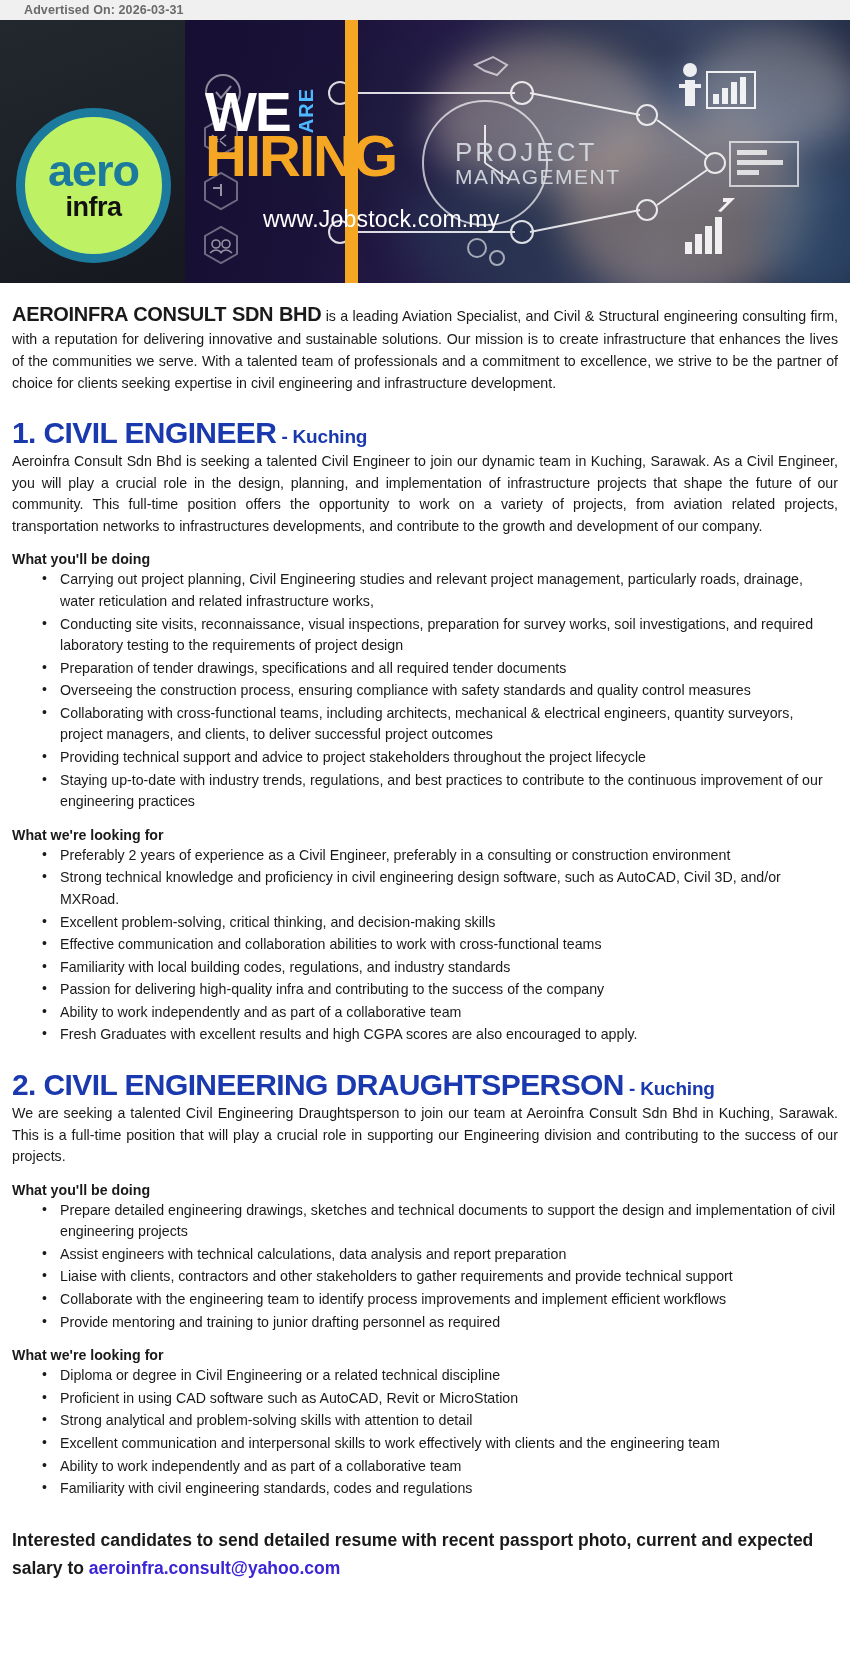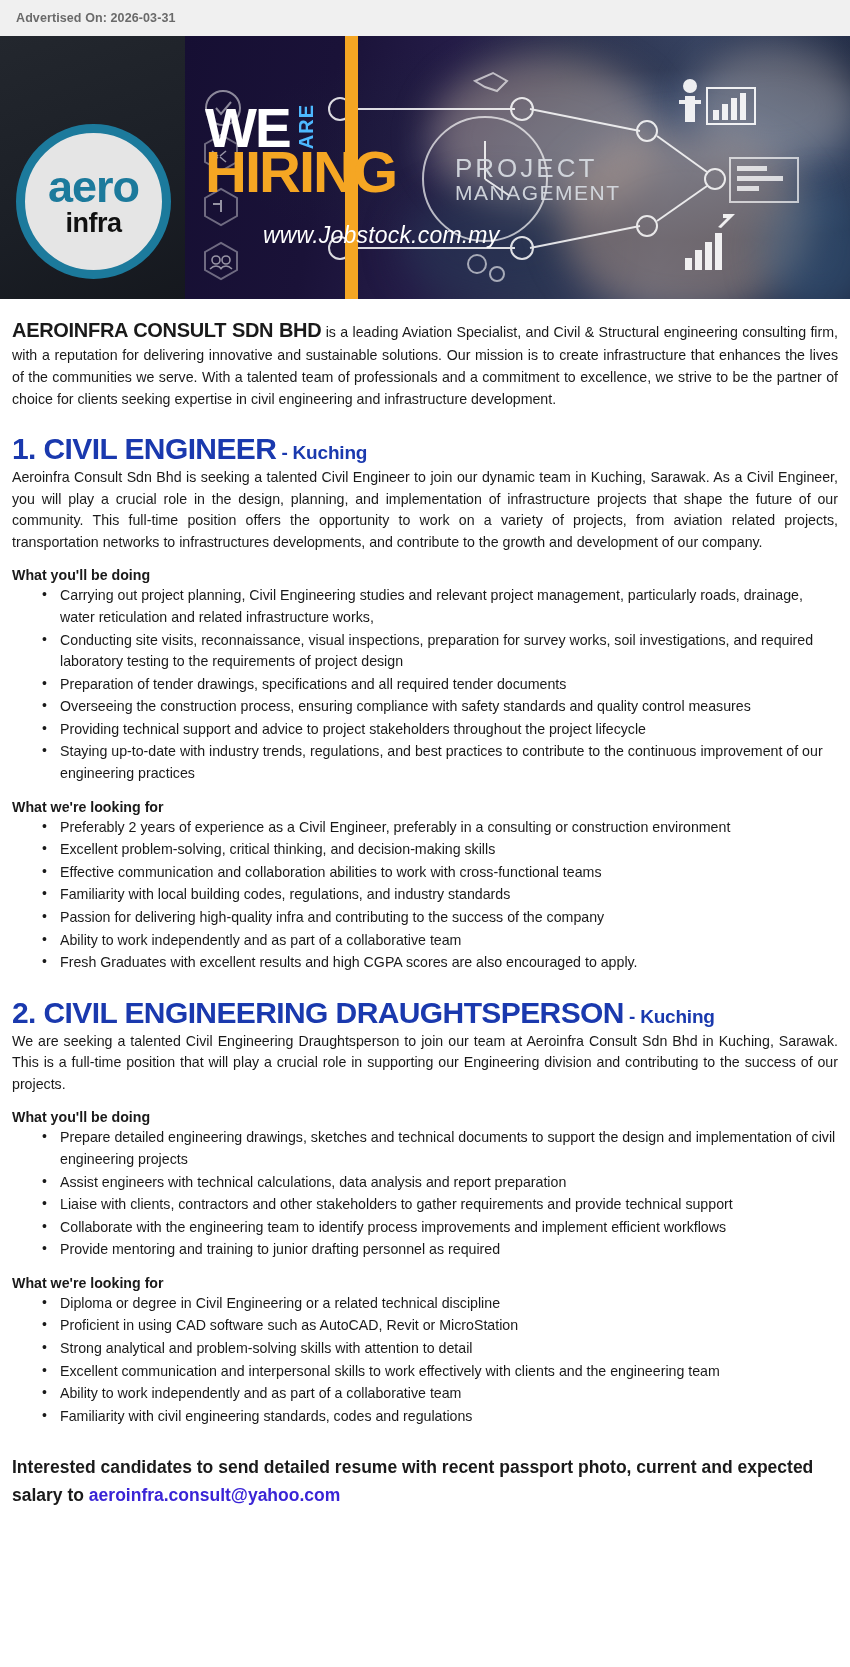--- a/index.html
+++ b/index.html
@@ -6,25 +6,25 @@
   html, body { margin: 0; padding: 0; }
   body {
     width: 850px;
     background: #ffffff;
     font-family: "Liberation Sans", sans-serif;
     color: #1a1a1a;
   }
 
   
   .meta-bar {
-    height: 36px;
+    height: 20px;
     background: #f0f0f0;
     display: flex;
     align-items: center;
-    padding: 0 16px;
+    padding: 0 24px;
   }
   .meta-bar .meta-text {
     font-size: 12.5px;
     font-weight: bold;
     color: #6a6a6a;
     letter-spacing: .1px;
   }
 
   
   .banner {
@@ -39,21 +39,21 @@
     left: 0; top: 0;
     width: 185px; height: 100%;
     background: linear-gradient(160deg,#23272e 0%,#1b1f26 60%,#15181e 100%);
     z-index: 3;
   }
   .logo-circle {
     position: absolute;
     left: 16px; top: 88px;
     width: 155px; height: 155px;
     border-radius: 50%;
-    background: #e5e5e5;
+    background: #bef264;
     border: 9px solid #1c7a9c;
     display: flex;
     flex-direction: column;
     align-items: center;
     justify-content: center;
     z-index: 4;
   }
   .logo-aero {
     font-size: 45px;
     font-weight: bold;
@@ -132,21 +132,20 @@
     margin-top: -6px;
   }
   .site-url {
     position: absolute;
     left: 263px; top: 186px;
     font-size: 23px;
     font-weight: normal;
     color: #ffffff;
     z-index: 8;
     letter-spacing: .2px;
-    font-style: italic;
   }
   .pm-title {
     position: absolute;
     left: 455px; top: 118px;
     z-index: 7;
     color: #d8dde3;
     line-height: 1.08;
     text-align: left;
     opacity: .92;
   }
@@ -322,27 +321,29 @@
       <span class="jt-main">1. CIVIL ENGINEER</span><span class="jt-loc"> - Kuching</span>
     </h2>
     <p class="job-desc">Aeroinfra Consult Sdn Bhd is seeking a talented Civil Engineer to join our dynamic team in Kuching, Sarawak. As a Civil Engineer, you will play a crucial role in the design, planning, and implementation of infrastructure projects that shape the future of our community. This full-time position offers the opportunity to work on a variety of projects, from aviation related projects, transportation networks to infrastructures developments, and contribute to the growth and development of our company.</p>
 
     <div class="sec-head">What you'll be doing</div>
     <ul class="bullets">
       <li>Carrying out project planning, Civil Engineering studies and relevant project management, particularly roads, drainage, water reticulation and related infrastructure works,</li>
       <li>Conducting site visits, reconnaissance, visual inspections, preparation for survey works, soil investigations, and required laboratory testing to the requirements of project design</li>
       <li>Preparation of tender drawings, specifications and all required tender documents</li>
       <li>Overseeing the construction process, ensuring compliance with safety standards and quality control measures</li>
+      <li>Collaborating with cross-functional teams, including architects, mechanical &amp; electrical engineers, quantity surveyors, project managers, and clients, to deliver successful project outcomes</li>
       <li>Providing technical support and advice to project stakeholders throughout the project lifecycle</li>
       <li>Staying up-to-date with industry trends, regulations, and best practices to contribute to the continuous improvement of our engineering practices</li>
     </ul>
 
     <div class="sec-head">What we're looking for</div>
     <ul class="bullets">
       <li>Preferably 2 years of experience as a Civil Engineer, preferably in a consulting or construction environment</li>
+      <li>Strong technical knowledge and proficiency in civil engineering design software, such as AutoCAD, Civil 3D, and/or MXRoad.</li>
       <li>Excellent problem-solving, critical thinking, and decision-making skills</li>
       <li>Effective communication and collaboration abilities to work with cross-functional teams</li>
       <li>Familiarity with local building codes, regulations, and industry standards</li>
       <li>Passion for delivering high-quality infra and contributing to the success of the company</li>
       <li>Ability to work independently and as part of a collaborative team</li>
       <li>Fresh Graduates with excellent results and high CGPA scores are also encouraged to apply.</li>
     </ul>
   </div>
 
   <div>

